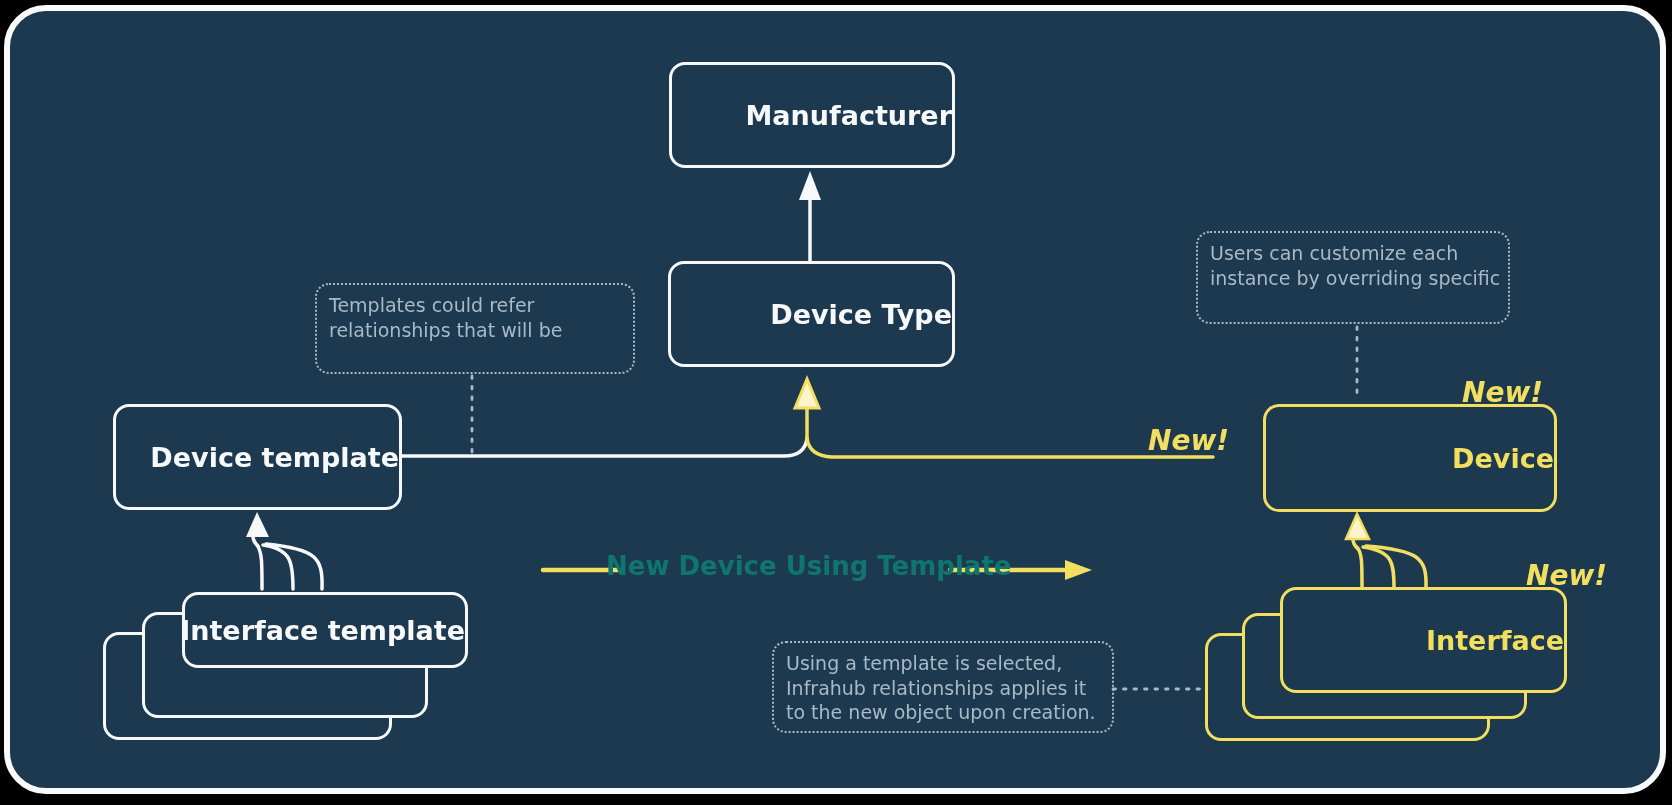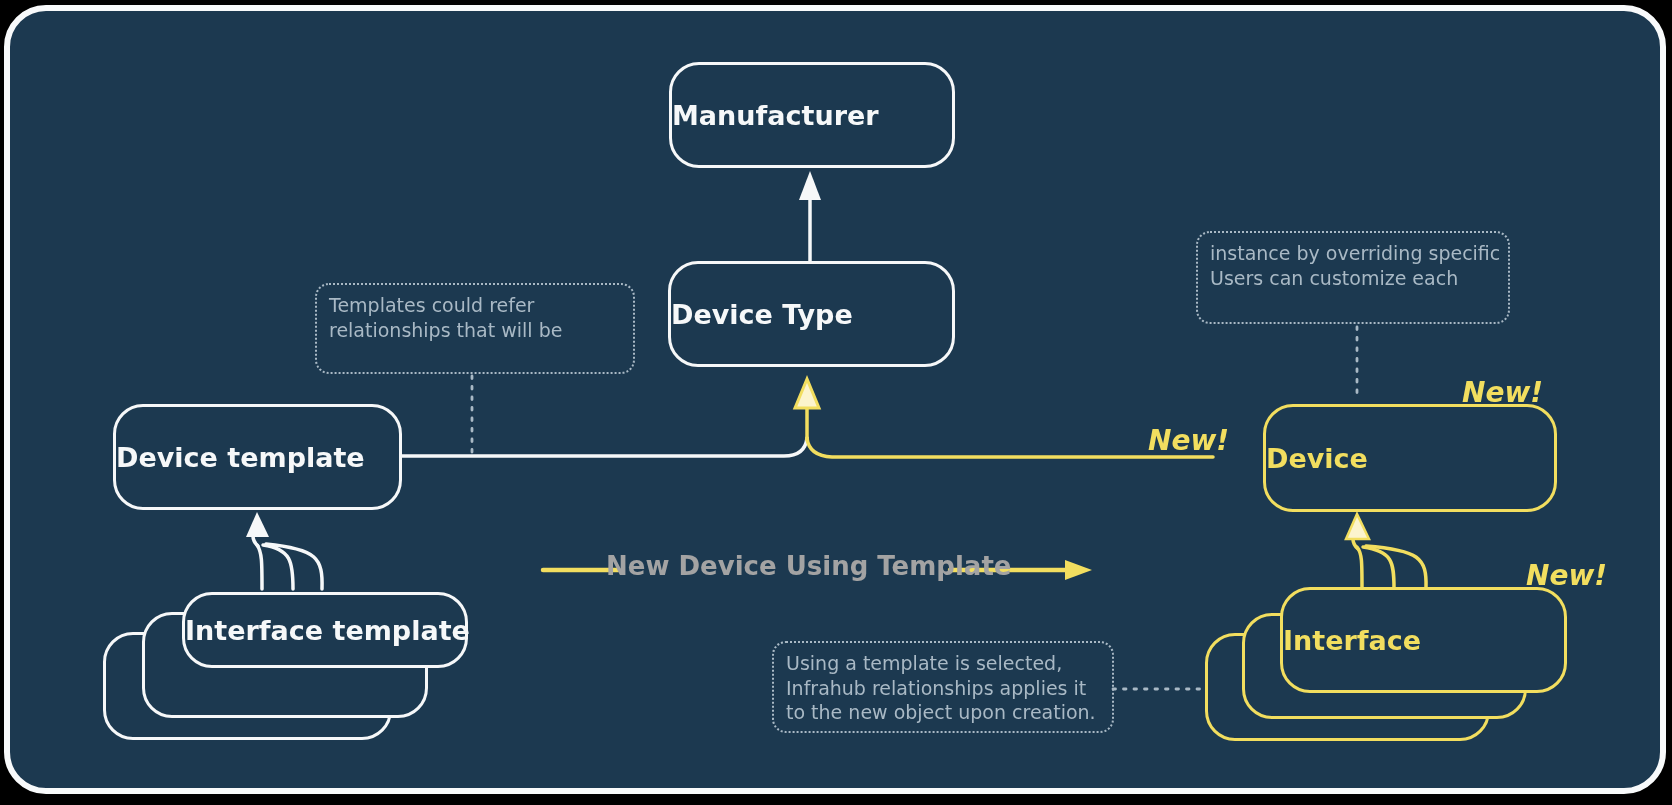--- a/index.html
+++ b/index.html
@@ -5,31 +5,31 @@
   html,body{margin:0;padding:0;background:#000;}
   .page{position:relative;width:1672px;height:805px;background:#000;overflow:hidden;
         font-family:"DejaVu Sans", sans-serif;}
   .frame{position:absolute;left:4px;top:5px;width:1662px;height:789px;box-sizing:border-box;
          border:6px solid #f8fafb;border-radius:42px;background:#1c3950;}
   .wires{position:absolute;left:0;top:0;}
   .w{stroke:#f6f8f9;stroke-width:3.5;fill:none;stroke-linecap:round;}
   .y{stroke:#f2de5f;stroke-width:3.5;fill:none;stroke-linecap:round;}
   .thick{stroke-width:4.5;}
   .dot{stroke:#a9b9c5;stroke-width:2.8;stroke-dasharray:2.5 8;stroke-linecap:round;fill:none;}
-  .node{position:absolute;box-sizing:border-box;border-radius:30px;background:#1c3950;
-        display:flex;align-items:center;justify-content:flex-start;
+  .node{position:absolute;box-sizing:border-box;border-radius:16px;background:#1c3950;
+        display:flex;align-items:center;justify-content:flex-end;
         font-weight:bold;font-size:27px;white-space:nowrap;}
   .node.white{border:3.5px solid #f6f8f9;color:#f6f8f9;}
   .node.yellow{border:3.5px solid #f2de5f;color:#f2de5f;}
   .note{position:absolute;box-sizing:border-box;border:2.2px dotted #a9b9c5;border-radius:14px;
         padding:8px 12px;color:#a9b9c5;font-size:19px;line-height:24.5px;}
   .note .ln{display:block;white-space:nowrap;}
   .newbadge{position:absolute;color:#f2de5f;font-size:28px;font-weight:bold;font-style:italic;white-space:nowrap;}
   .flow-label{position:absolute;left:606px;top:551px;width:354px;text-align:center;
-        color:#a3a3a3;font-size:26px;font-weight:bold;white-space:nowrap;}
+        color:#0f766e;font-size:26px;font-weight:bold;white-space:nowrap;}
 </style>
 </head>
 <body>
 
 <div class="page">
   <div class="frame"></div>
 
   <svg class="wires" width="1672" height="805" viewBox="0 0 1672 805">
 
     <g>
@@ -103,22 +103,22 @@
   <div class="node yellow" style="left:1242px;top:613px;width:285px;height:106px"></div>
   <div class="node yellow" style="left:1280px;top:587px;width:287px;height:106px">
     <span>Interface</span>
   </div>
 
   <div class="note" style="left:315px;top:283px;width:320px;height:91px">
     <span class="ln">Templates could refer</span>
     <span class="ln">relationships that will be</span>
   </div>
   <div class="note" style="left:1196px;top:231px;width:314px;height:93px">
+    <span class="ln">Users can customize each</span>
     <span class="ln">instance by overriding specific</span>
-    <span class="ln">Users can customize each</span>
   </div>
   <div class="note" style="left:772px;top:641px;width:342px;height:92px">
     <span class="ln">Using a template is selected,</span>
     <span class="ln">Infrahub relationships applies it</span>
     <span class="ln">to the new object upon creation.</span>
   </div>
 
   <div class="newbadge" style="left:1462px;top:376px">New!</div>
   <div class="newbadge" style="left:1148px;top:424px">New!</div>
   <div class="newbadge" style="left:1526px;top:559px">New!</div>

